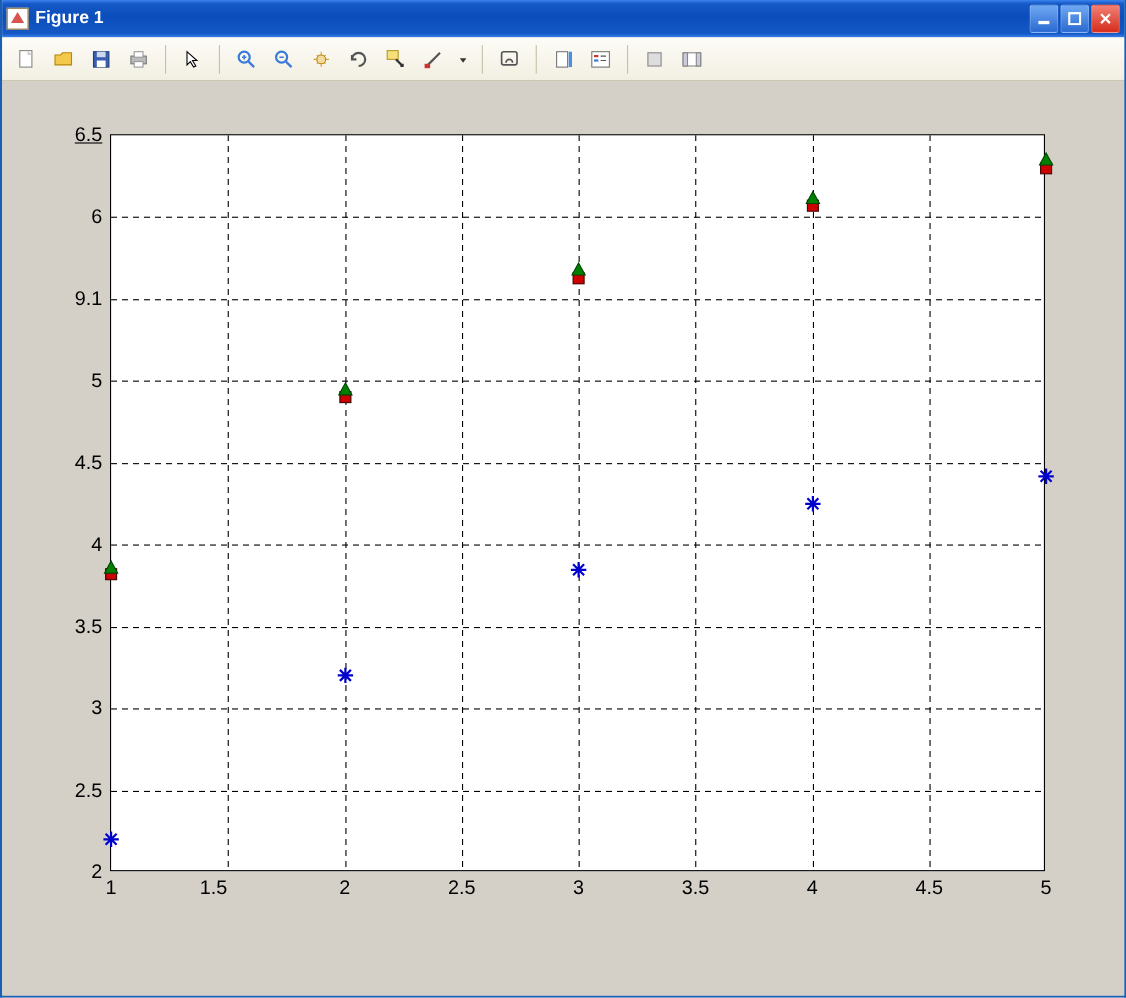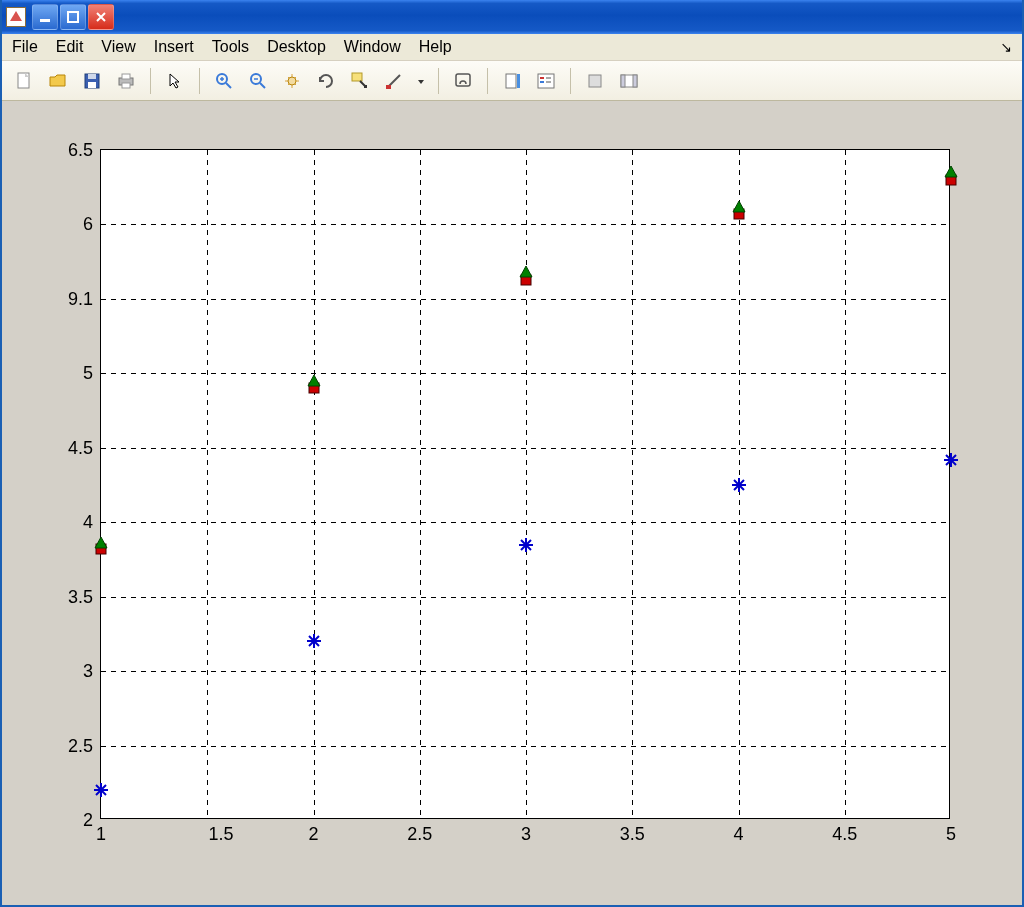--- a/index.html
+++ b/index.html
@@ -136,50 +136,40 @@
   }
   .marker svg { display:block; }
 </style>
 </head>
 <body>
 
 <div class="window">
 
   <div class="titlebar">
     <div class="titlebar-icon"></div>
+    <div class="titlebar-text">Figure 1</div>
     <div class="win-buttons">
       <div class="win-btn win-min">
         <svg width="12" height="12">
             <rect x="1" y="8" width="10" height="3" fill="#fff"></rect>
           </svg>
       </div>
       <div class="win-btn win-max">
         <svg width="12" height="12">
             <rect x="1" y="1" width="10" height="10" fill="none" stroke="#fff" stroke-width="2"></rect>
           </svg>
       </div>
       <div class="win-btn win-close">
         <svg width="12" height="12">
             <path d="M2 2 L10 10 M10 2 L2 10" stroke="#fff" stroke-width="2"></path>
           </svg>
       </div>
     </div>
   </div>
 
-  <div class="menubar">
-    <span class="menu-item">File</span>
-    <span class="menu-item">Edit</span>
-    <span class="menu-item">View</span>
-    <span class="menu-item">Insert</span>
-    <span class="menu-item">Tools</span>
-    <span class="menu-item">Desktop</span>
-    <span class="menu-item">Window</span>
-    <span class="menu-item">Help</span>
-    <span class="menu-arrow">↘</span>
-  </div>
 
   <div class="toolbar">
     <div class="tb-btn">
         <svg width="20" height="20">
           <rect x="4" y="2" width="11" height="15" fill="#fff" stroke="#888"></rect>
           <path d="M11 2 L15 6 L11 6 Z" fill="#ccc"></path>
         </svg>
       </div>
     <div class="tb-btn">
         <svg width="20" height="20">
@@ -303,24 +293,24 @@
           <div class="gridline-h" style="top: 372.222px;"></div>
           <div class="ytick-label" style="top: 372.222px;">4</div>
           <div class="gridline-h" style="top: 297.778px;"></div>
           <div class="ytick-label" style="top: 297.778px;">4.5</div>
           <div class="gridline-h" style="top: 223.333px;"></div>
           <div class="ytick-label" style="top: 223.333px;">5</div>
           <div class="gridline-h" style="top: 148.889px;"></div>
           <div class="ytick-label" style="top: 148.889px;">9.1</div>
           <div class="gridline-h" style="top: 74.4444px;"></div>
           <div class="ytick-label" style="top: 74.4444px;">6</div>
-          <div class="ytick-label" style="top: 0px;">6.5</div>
+          <div class="ytick-label" style="top: 0px; text-decoration: underline;">6.5</div>
           <div class="xtick-label" style="left: 0px;">1</div>
           <div class="gridline-v" style="left: 106.25px;"></div>
-          <div class="xtick-label" style="left: 120px;">1.5</div>
+          <div class="xtick-label" style="left: 93px;">1.5</div>
           <div class="gridline-v" style="left: 212.5px;"></div>
           <div class="xtick-label" style="left: 212.5px;">2</div>
           <div class="gridline-v" style="left: 318.75px;"></div>
           <div class="xtick-label" style="left: 318.75px;">2.5</div>
           <div class="gridline-v" style="left: 425px;"></div>
           <div class="xtick-label" style="left: 425px;">3</div>
           <div class="gridline-v" style="left: 531.25px;"></div>
           <div class="xtick-label" style="left: 531.25px;">3.5</div>
           <div class="gridline-v" style="left: 637.5px;"></div>
           <div class="xtick-label" style="left: 637.5px;">4</div>

